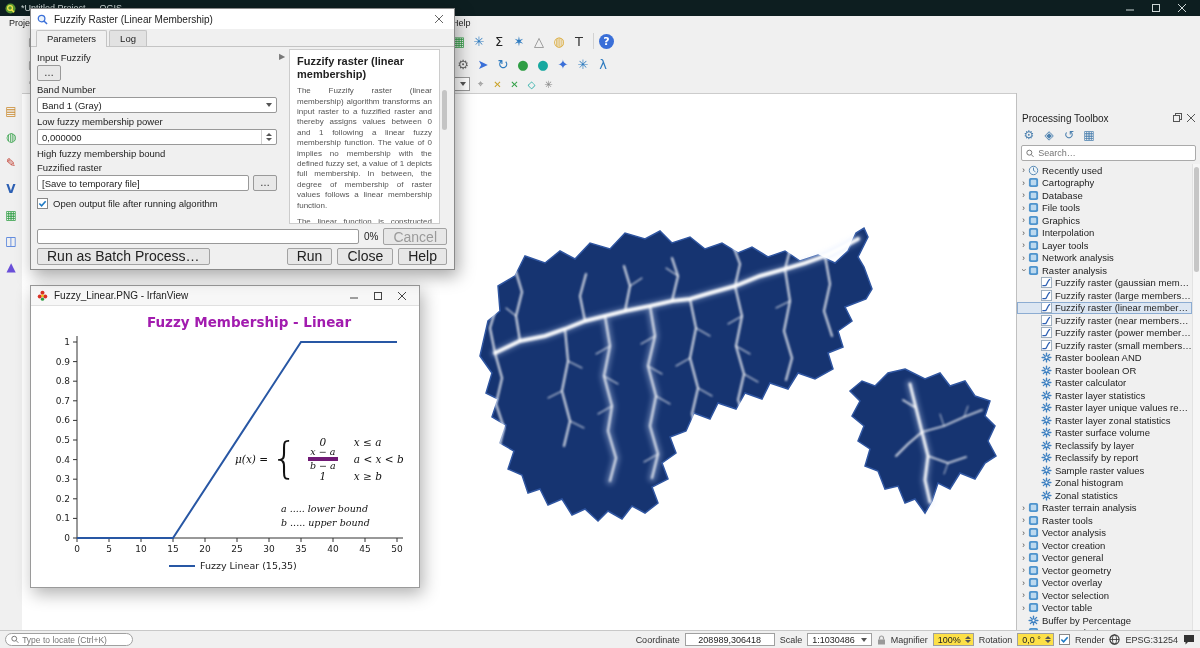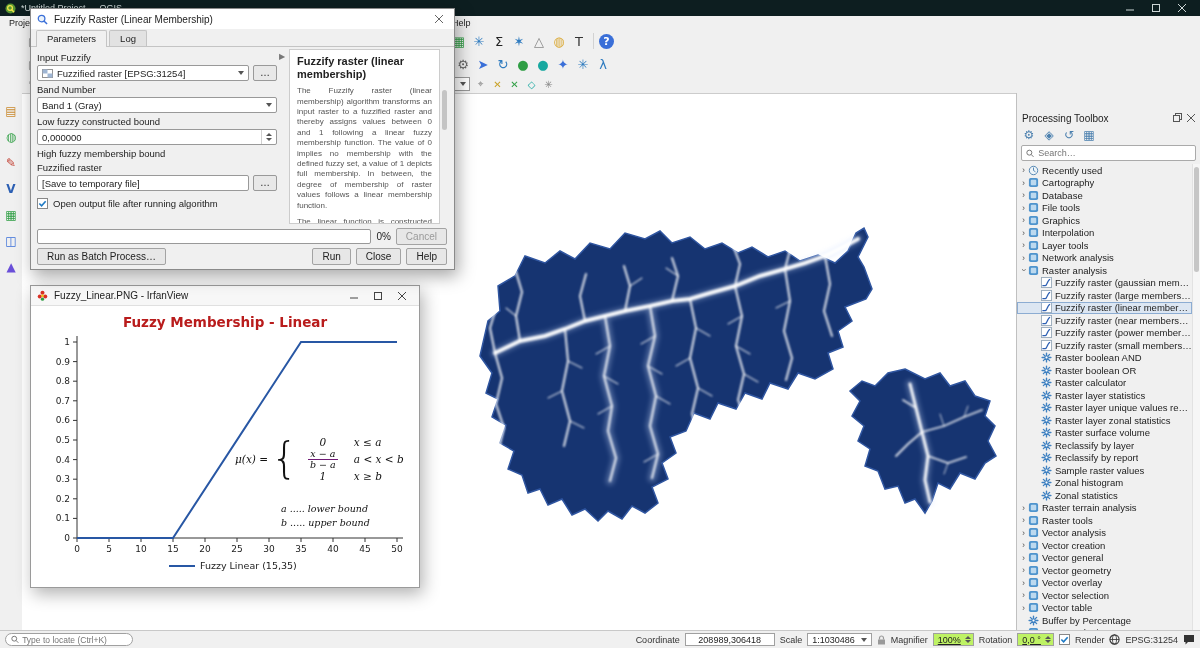--- a/index.html
+++ b/index.html
@@ -53,21 +53,21 @@
   #tree-scroll{position:absolute;right:0;top:71px;bottom:0;width:8px;background:#f6f6f6;border-left:1px solid #e2e2e2;}
   #tree-thumb{position:absolute;left:1px;right:1px;top:3px;height:105px;background:#c6c6c6;border-radius:3px;}
 
   
   #statusbar{position:absolute;left:0;right:0;bottom:0;height:18px;background:#f0f0f0;border-top:1px solid #c8c8c8;display:flex;align-items:center;padding:0 5px;font-size:9px;gap:5px;}
   .locate{width:128px;height:13px;border:1px solid #a0a0a0;border-radius:7px;background:#fff;display:flex;align-items:center;padding:0 5px;gap:3px;}
   .locate input{border:none;outline:none;width:100%;font-size:8.5px;background:transparent;font-family:"Liberation Sans",sans-serif;}
   .sb-label{color:#333;white-space:nowrap;}
   .sb-box{background:#fff;border:1px solid #a0a0a0;height:13px;display:flex;align-items:center;padding:0 5px;white-space:nowrap;}
   .sb-combo{background:#fff;border:1px solid #a0a0a0;height:13px;display:flex;align-items:center;gap:6px;padding:0 4px;white-space:nowrap;}
-  .sb-spin{background:#bef264;border:1px solid #a0a0a0;height:13px;display:flex;align-items:center;gap:4px;padding:0 2px 0 4px;white-space:nowrap;text-decoration:underline;}
+  .sb-spin{background:#fde047;border:1px solid #a0a0a0;height:13px;display:flex;align-items:center;gap:4px;padding:0 2px 0 4px;white-space:nowrap;}
   .spin-btns{display:flex;flex-direction:column;gap:1px;}
   .spin-btns i{display:block;width:0;height:0;border-left:3px solid transparent;border-right:3px solid transparent;}
   .spin-btns .up{border-bottom:3px solid #555;}
   .spin-btns .dn{border-top:3px solid #555;}
   .cb-box{width:11px;height:11px;background:#fff;border:1px solid #888;display:flex;align-items:center;justify-content:center;}
 
   
   #dialog{position:absolute;left:30px;top:8px;width:425px;height:262px;background:#f0f0f0;border:1px solid #8a8a8a;box-shadow:3px 6px 16px rgba(0,0,0,.35);z-index:40;}
   .dlg-title{height:20px;background:#fff;display:flex;align-items:center;padding:0 6px;gap:6px;font-size:10px;}
   .dlg-x{margin-left:auto;width:18px;display:flex;justify-content:center;color:#666;font-size:11px;}
@@ -88,44 +88,44 @@
   .spin-right .dn{border-top:3px solid #555;}
   .chk-row{display:flex;align-items:center;gap:5px;margin-top:7px;font-size:9.5px;}
   .expander{position:absolute;left:248px;top:4px;color:#777;font-size:8px;}
   .dlg-help{position:absolute;left:258px;top:1px;right:14px;bottom:1px;background:#fff;border:1px solid #cccccc;padding:4px 7px;overflow:hidden;}
   .dlg-help h3{font-size:11px;font-weight:bold;margin:1px 0 6px;line-height:1.15;}
   .dlg-help p{font-size:8px;color:#555;margin:0 0 6px;text-align:justify;line-height:1.3;}
   .help-scroll{position:absolute;right:6px;top:40px;bottom:45px;width:7px;background:#f0f0f0;}
   .help-thumb{position:absolute;left:1px;right:1px;top:2px;height:44%;background:#c4c4c4;border-radius:3px;}
   .dlg-progress{position:absolute;left:6px;right:7px;bottom:24px;height:17px;display:flex;align-items:center;gap:5px;}
   .pbar{flex:1;height:15px;background:#fff;border:1px solid #999;border-radius:2px;}
-  .btn{height:17px;padding:0 9px;background:#e7e7e7;border:1px solid #a3a3a3;border-radius:2px;font-size:10px;display:flex;align-items:center;white-space:nowrap;}
+  .btn{height:17px;padding:0 9px;background:#e7e7e7;border:1px solid #a3a3a3;border-radius:2px;font-size:14px;display:flex;align-items:center;white-space:nowrap;}
   .btn.disabled{color:#9a9a9a;}
   .dlg-buttons{position:absolute;left:6px;right:7px;bottom:4px;height:18px;display:flex;align-items:center;}
   .dlg-buttons .right{margin-left:auto;display:flex;gap:5px;}
 
   
   #irfan{position:absolute;left:30px;top:285px;width:390px;height:303px;background:#fff;border:1px solid #9a9a9a;box-shadow:3px 6px 16px rgba(0,0,0,.3);z-index:30;}
   .iv-title{height:20px;background:#f7f7f7;border-bottom:1px solid #e0e0e0;display:flex;align-items:center;gap:6px;padding:0 6px;font-size:10px;}
   .iv-controls{margin-left:auto;display:flex;gap:2px;}
   .iv-btn{width:22px;height:16px;display:flex;align-items:center;justify-content:center;color:#444;}
   #chart-wrap{position:absolute;top:20px;left:0;right:0;bottom:0;}
-  #chart-title{position:absolute;top:8px;width:100%;text-align:center;font-family:"DejaVu Sans",sans-serif;font-weight:bold;font-size:13.5px;color:#b91c1c;}
+  #chart-title{position:absolute;top:8px;width:100%;text-align:center;font-family:"DejaVu Sans",sans-serif;font-weight:bold;font-size:13.5px;color:#a21caf;margin-left:24px;}
   #chart-svg{position:absolute;left:0;top:0;}
   .ax{stroke:#333;stroke-width:1;}
   .tick{font:9px "DejaVu Sans",sans-serif;fill:#222;}
   .leg{font:9.5px "DejaVu Sans",sans-serif;fill:#222;}
   #formula{position:absolute;left:204px;top:128px;display:flex;align-items:center;font-family:"DejaVu Serif",serif;font-style:italic;font-size:10.5px;color:#111;}
   #formula .brace{font-family:"DejaVu Sans",sans-serif;font-style:normal;font-weight:200;font-size:42px;line-height:0.85;margin:0 2px 0 3px;color:#111;}
   #formula .cases{display:inline-flex;flex-direction:column;gap:1px;}
   .crow{display:flex;align-items:center;height:16px;}
   .cex{width:46px;display:flex;justify-content:center;align-items:center;}
   .ccond{margin-left:8px;white-space:nowrap;}
   .frac{display:inline-block;text-align:center;font-size:9.5px;line-height:1.05;}
-  .frac .num{display:block;border-bottom:1px solid #701a75;padding:0 2px;}
+  .frac .num{display:block;border-bottom:4px solid #701a75;padding:0 2px;}
   .frac .den{display:block;padding:0 2px;}
   #formula-notes{position:absolute;left:250px;top:196px;font-family:"DejaVu Serif",serif;font-style:italic;font-size:9.5px;line-height:1.5;color:#111;}
 </style>
 </head>
 <body>
 
 <div id="app">
 
   <div id="titlebar">
     <svg width="11" height="11" viewBox="0 0 12 12">
@@ -818,39 +818,30 @@
         </span>
     </div>
     <div class="dlg-tabs">
       <span class="dtab active">Parameters</span>
       <span class="dtab">Log</span>
     </div>
     <div class="dlg-body">
       <div class="dlg-form">
         <div class="f-label">Input Fuzzify</div>
         <div class="f-row">
-          <div class="combo">
-            <svg width="11" height="9" viewBox="0 0 12 10">
-                <rect x="0.5" y="0.5" width="11" height="9" fill="#fff" stroke="#888"></rect>
-                <rect x="0.5" y="0.5" width="5.5" height="4.5" fill="#9fb6d4"></rect>
-                <rect x="6" y="5" width="5.5" height="4.5" fill="#9fb6d4"></rect>
-              </svg>
-            <span>Fuzzified raster [EPSG:31254]</span>
-            <i class="dd"></i>
-          </div>
           <div class="btn-sm">…</div>
         </div>
         <div class="f-label">Band Number</div>
         <div class="f-row">
           <div class="combo">
             <span>Band 1 (Gray)</span>
             <i class="dd"></i>
           </div>
         </div>
-        <div class="f-label">Low fuzzy constructed bound</div>
+        <div class="f-label">Low fuzzy membership power</div>
         <div class="spinbox">
           <span>0,000000</span>
           <span class="spin-right">
               <i class="up"></i>
               <i class="dn"></i>
             </span>
         </div>
         <div class="f-label">High fuzzy membership bound</div>
         <div class="f-label">Fuzzified raster</div>
         <div class="f-row">

